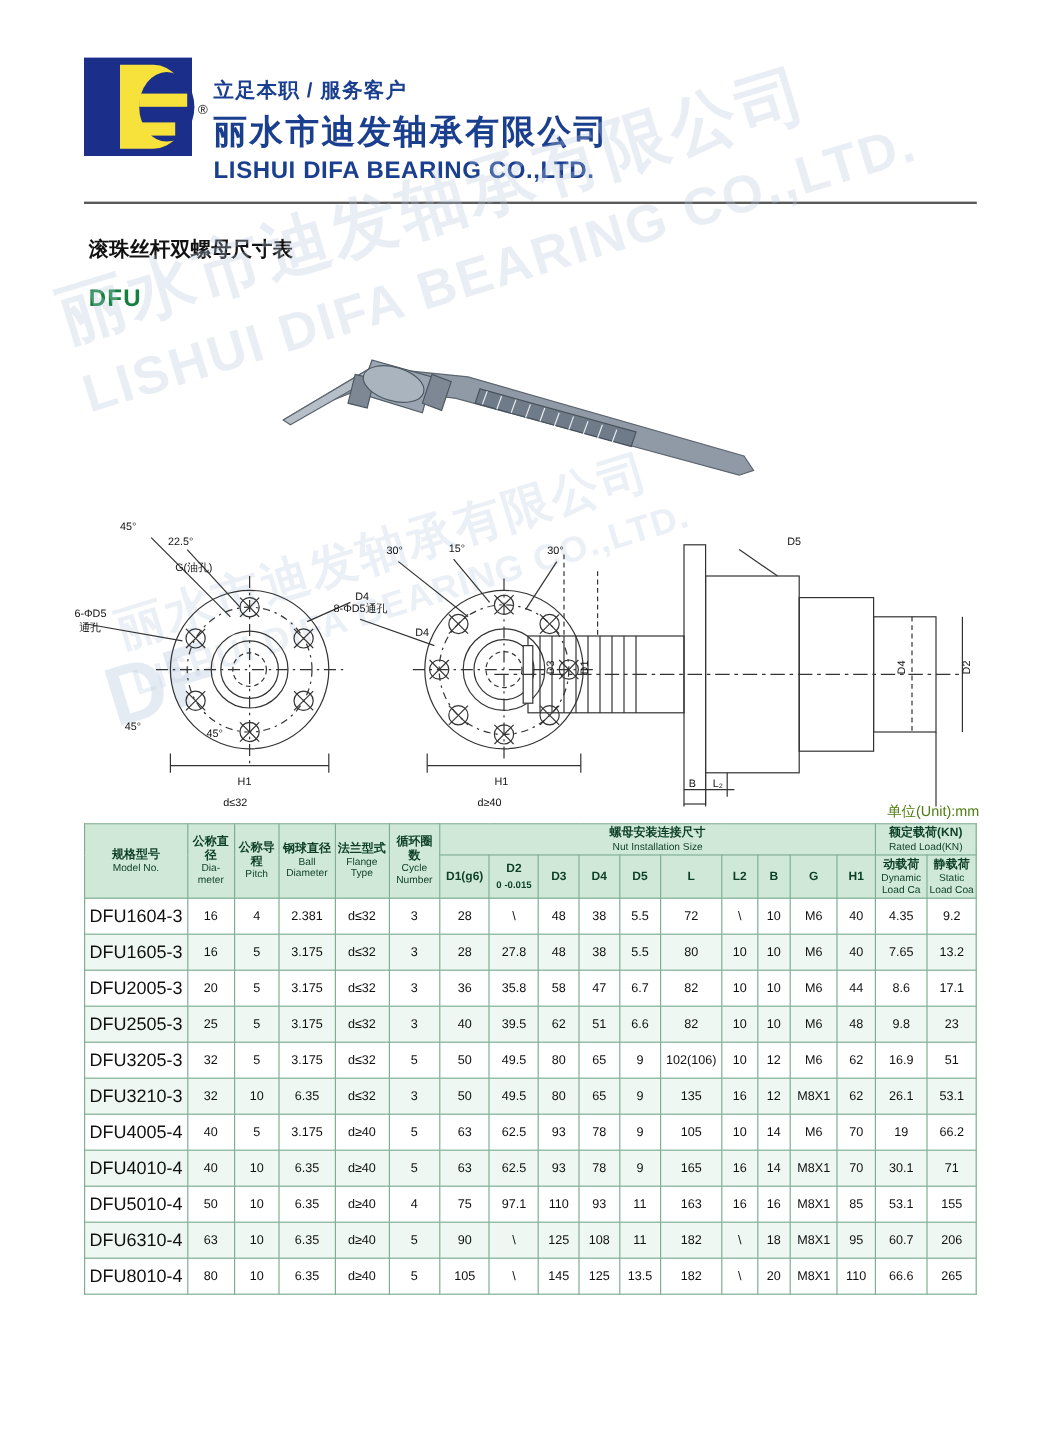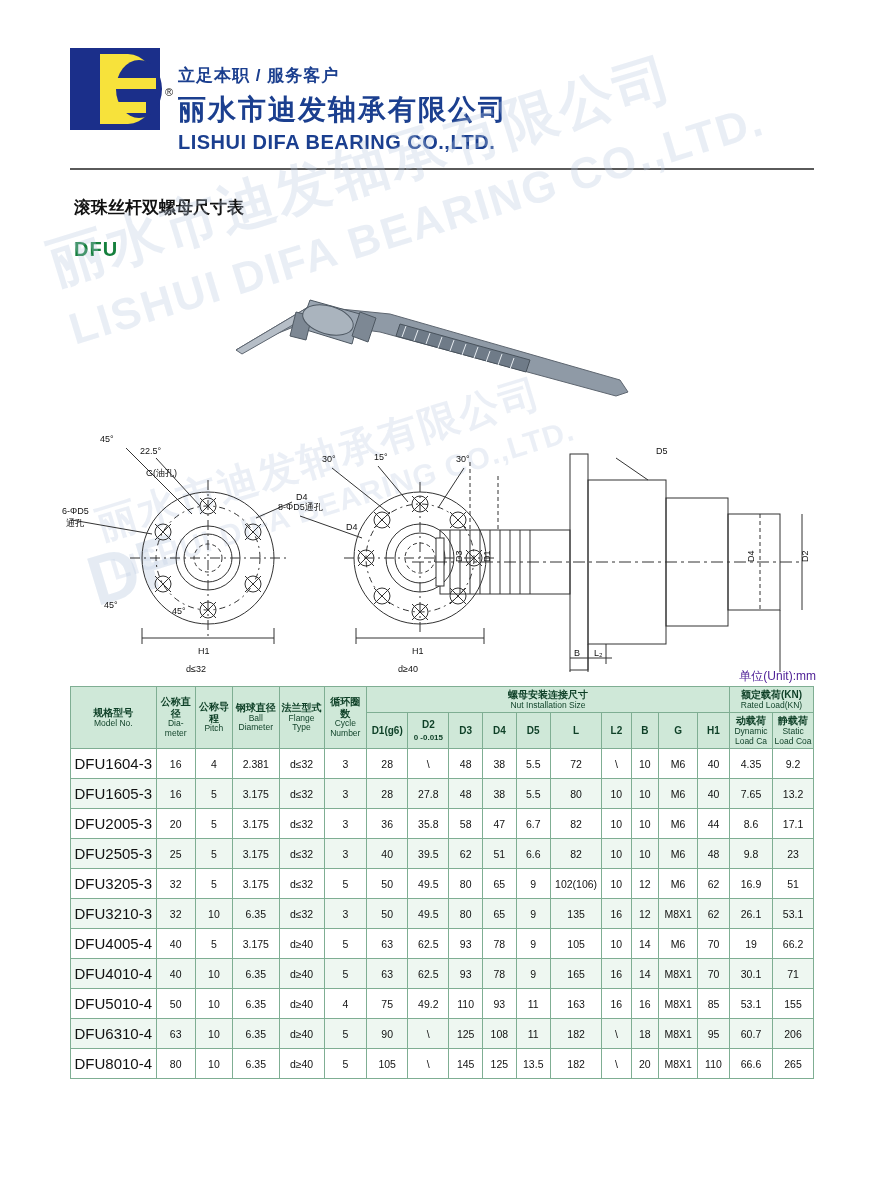--- a/index.html
+++ b/index.html
@@ -79,21 +79,21 @@
     position:absolute;left:78px;top:545px;font-size:70px;font-weight:bold;
     color:#c6d4e6;opacity:.45;transform:rotate(-17deg);transform-origin:left top;
     pointer-events:none;
   }
 
   
   .draw{position:absolute;left:60px;top:262px;width:790px;height:410px;}
   svg{display:block;}
 
   
-  .unit{position:absolute;right:68px;top:668px;font-size:12px;color:#4c1d95;}
+  .unit{position:absolute;right:68px;top:668px;font-size:12px;color:#4d7c0f;}
 
   
   .tbl-wrap{position:absolute;left:70px;top:686px;width:744px;}
   table{border-collapse:collapse;width:744px;font-size:10.5px;}
   th,td{border:1px solid #7fae93;text-align:center;vertical-align:middle;}
   thead th{background:#cfe8d8;color:#0d3f26;font-weight:bold;line-height:1.15;padding:2px 1px;}
   tbody td{height:27px;color:#111;background:#ffffff;}
   tbody tr:nth-child(even) td{background:#eef7f1;}
   td.model{font-size:15px;}
   .hdr-cn{display:block;font-size:10px;}
@@ -565,21 +565,21 @@
             <td>71</td>
           </tr>
           <tr>
             <td class="model">DFU5010-4</td>
             <td>50</td>
             <td>10</td>
             <td>6.35</td>
             <td>d≥40</td>
             <td>4</td>
             <td>75</td>
-            <td>49.2</td>
+            <td>97.1</td>
             <td>110</td>
             <td>93</td>
             <td>11</td>
             <td>163</td>
             <td>16</td>
             <td>16</td>
             <td>M8X1</td>
             <td>85</td>
             <td>53.1</td>
             <td>155</td>

